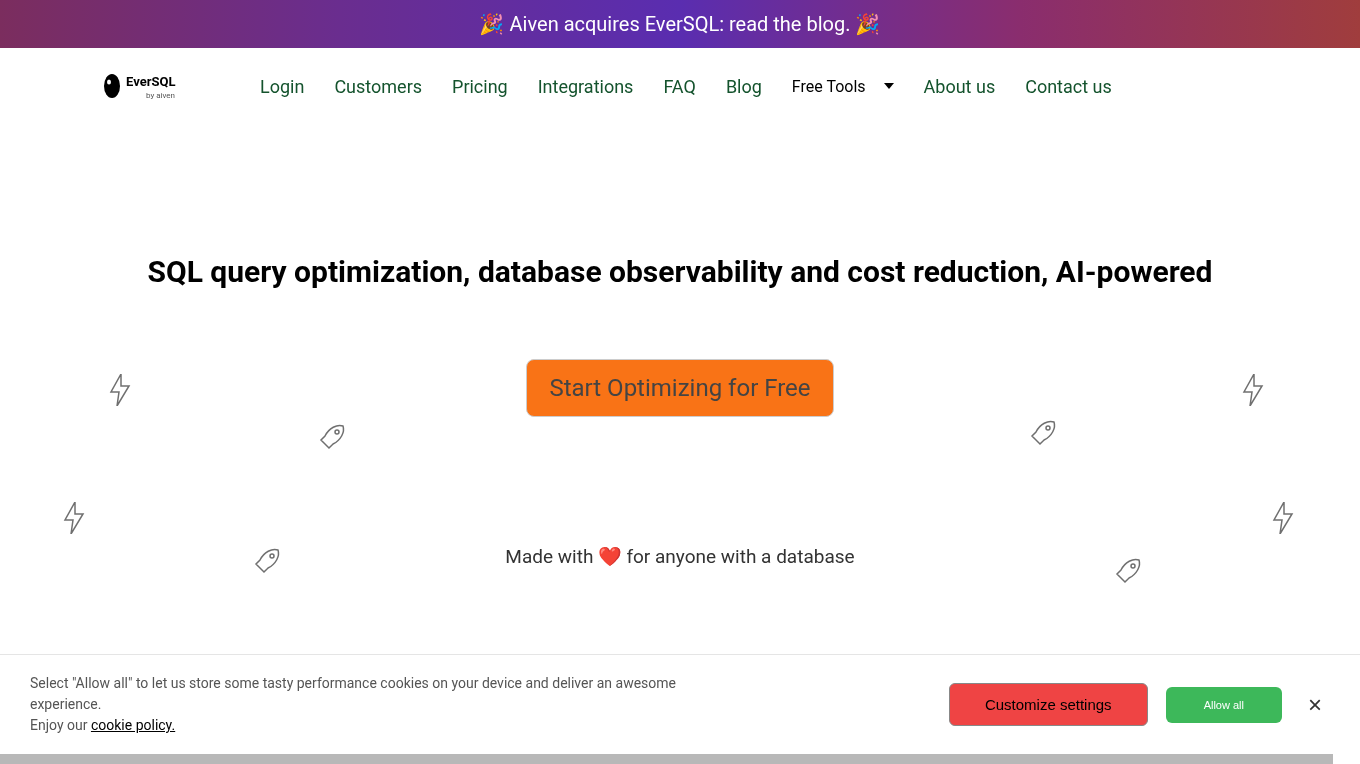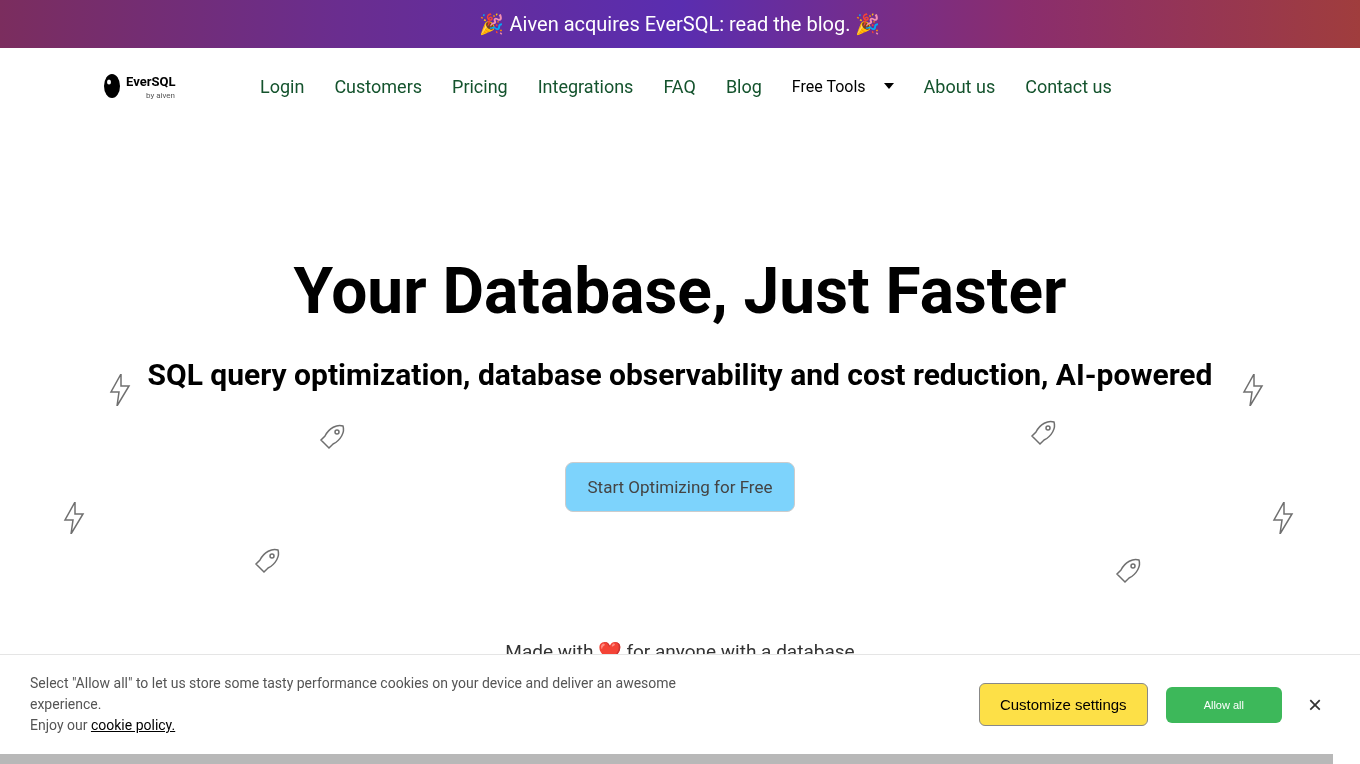--- a/index.html
+++ b/index.html
@@ -30,25 +30,25 @@
 .hero {
   text-align: center;
   padding: 130px 40px 0;
   position: relative;
   min-height: 560px;
 }
 .hero h1 { font-size: 64px; font-weight: 700; margin-bottom: 28px; }
 .hero h2 { font-size: 30px; font-weight: 700; margin-bottom: 70px; }
 .cta {
   display: inline-block;
-  background: #7dd3fc;
+  background: #f97316;
   border: 1px solid #ccc;
   border-radius: 8px;
   padding: 14px 22px;
-  font-size: 17px;
+  font-size: 24px;
   color: #444;
   cursor: pointer;
   text-decoration: none;
 }
 .tagline { margin-top: 128px; font-size: 19px; color: #333; }
 
 .bg-icon { position: absolute; opacity: 0.7; }
 .bolt1 { left: 108px; top: 250px; }
 .bolt2 { right: 95px; top: 250px; }
 .bolt3 { left: 62px; top: 378px; }
@@ -66,22 +66,22 @@
   border-top: 1px solid #e5e5e5;
   display: flex;
   align-items: center;
   justify-content: space-between;
   padding: 18px 30px;
 }
 .cookie-text { font-size: 14px; color: #555; line-height: 1.5; max-width: 700px; }
 .cookie-text a { color: #000; text-decoration: underline; }
 .cookie-actions { display: flex; align-items: center; gap: 18px; }
 .btn-secondary {
-  background: #fde047; border: 1px solid #888;
-  border-radius: 6px; padding: 12px 20px;
+  background: #ef4444; border: 1px solid #888;
+  border-radius: 6px; padding: 12px 35px;
   font-size: 15px; cursor: pointer;
 }
 .btn-primary {
   background: #3db85a; color: #fff; border: none;
   border-radius: 6px; padding: 12px 38px;
   font-size: 11px; cursor: pointer; font-weight: 500;
 }
 .close-x { font-size: 24px; cursor: pointer; color: #333; background: none; border: none; padding: 4px 8px; }
 
 .scroll-strip {
@@ -120,21 +120,20 @@
       <svg width="10" height="6" viewBox="0 0 10 6">
           <path d="M0 0 L5 6 L10 0 Z" fill="#000"></path>
         </svg>
     </span>
     <a>About us</a>
     <a>Contact us</a>
   </div>
 </nav>
 
 <section class="hero">
-  <h1>Your Database, Just Faster</h1>
   <h2>SQL query optimization, database observability and cost reduction, AI-powered</h2>
   <a class="cta">Start Optimizing for Free</a>
   <p class="tagline">Made with ❤️  for anyone with a database</p>
 
   <svg class="bg-icon bolt1" width="24" height="32" viewBox="0 0 24 32">
       <path d="M13 0 L3 18 L11 18 L9 32 L21 12 L13 12 Z" fill="none" stroke="#333" stroke-width="1.5"></path>
     </svg>
   <svg class="bg-icon bolt2" width="24" height="32" viewBox="0 0 24 32">
       <path d="M13 0 L3 18 L11 18 L9 32 L21 12 L13 12 Z" fill="none" stroke="#333" stroke-width="1.5"></path>
     </svg>

